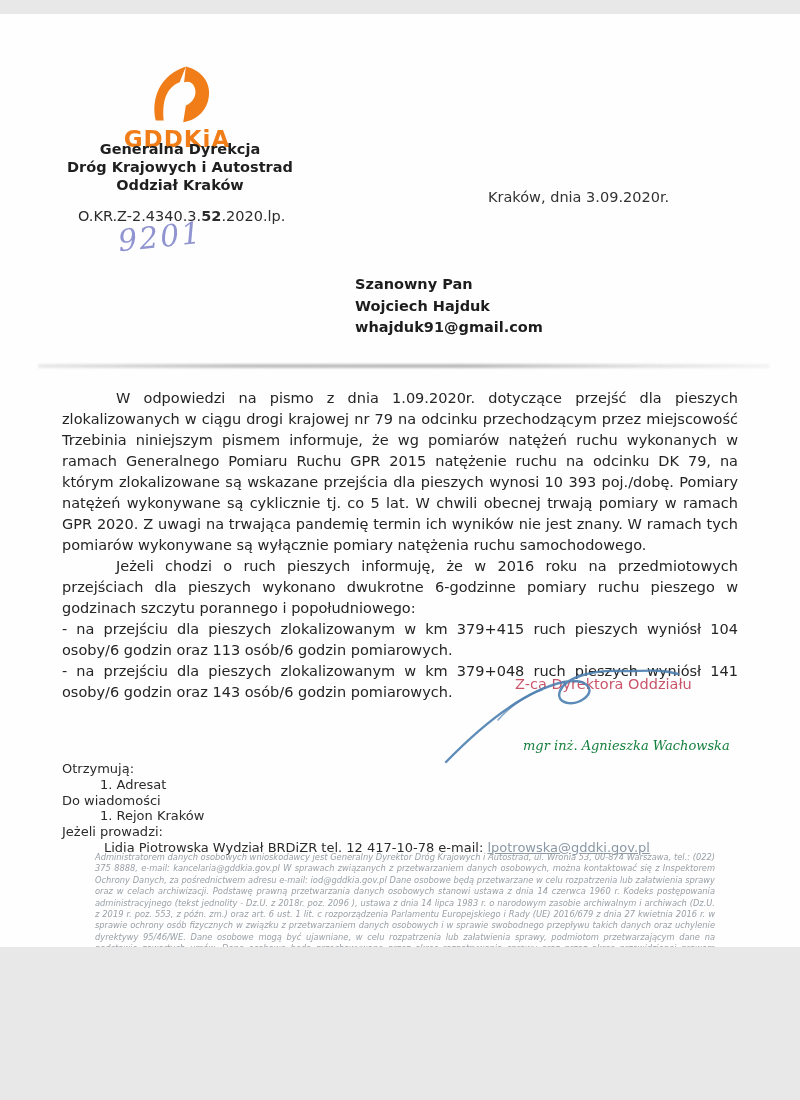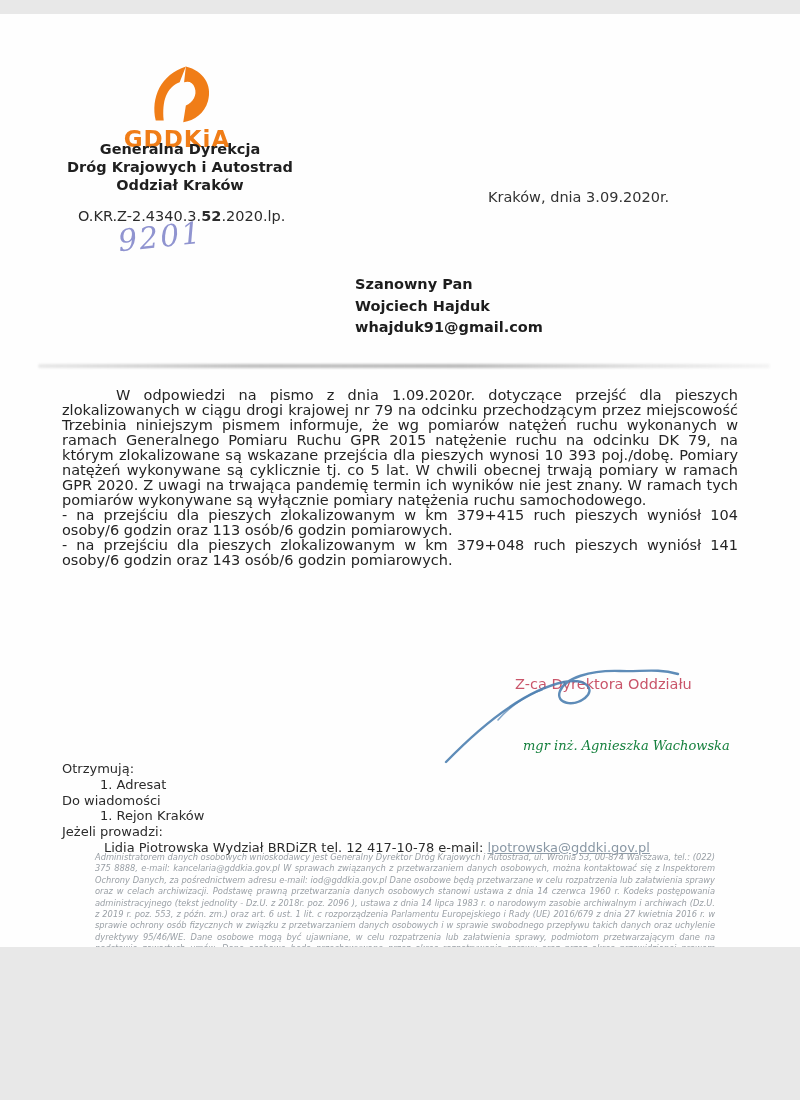--- a/index.html
+++ b/index.html
@@ -20,21 +20,21 @@
   .ref-line b{font-weight:bold;}
   .handwritten{left:118px;top:205px;font-family:"DejaVu Serif",serif;font-style:italic;
     font-size:30px;color:#7d82c8;transform:rotate(-6deg);letter-spacing:2px;opacity:.85;}
   
   .recipient{left:355px;top:260px;font-weight:bold;font-size:14.5px;line-height:21.5px;color:#1d1d1d;}
   
   .smudge{left:38px;top:350px;width:732px;height:4px;border-radius:2px;
     background:linear-gradient(90deg,rgba(140,140,140,.18),rgba(110,110,110,.42) 28%,rgba(120,120,120,.5) 58%,rgba(150,150,150,.28) 82%,rgba(170,170,170,.12));
     filter:blur(1.1px);}
   
-  .body-text{left:62px;top:374px;width:676px;font-size:14.5px;line-height:15px;text-align:justify;color:#252525;}
+  .body-text{left:62px;top:374px;width:676px;font-size:14.5px;line-height:21px;text-align:justify;color:#252525;}
   .body-text p{margin:0;text-indent:54px;}
   .body-text p.bullet{text-indent:0;}
   
   .stamp-title{left:515px;top:662px;font-size:14.5px;color:#c9556a;}
   .stamp-name{left:523px;top:724px;font-family:"DejaVu Serif",serif;font-style:italic;font-size:13px;color:#15803d;}
   .sig-svg{left:438px;top:648px;}
   
   .distribution{left:62px;top:747px;font-size:13px;line-height:15.8px;color:#2b2b2b;}
   .distribution .ind{padding-left:38px;}
   .distribution .ind2{padding-left:42px;}
@@ -78,20 +78,21 @@
   <div class="abs recipient">
     <div>Szanowny Pan</div>
     <div>Wojciech Hajduk</div>
     <div>whajduk91@gmail.com</div>
   </div>
 
   <div class="abs smudge"></div>
 
   <div class="abs body-text">
     <p>W odpowiedzi na pismo z dnia 1.09.2020r. dotyczące przejść dla pieszych zlokalizowanych w ciągu drogi krajowej nr 79 na odcinku przechodzącym przez miejscowość Trzebinia niniejszym pismem informuje, że wg pomiarów natężeń ruchu wykonanych w ramach Generalnego Pomiaru Ruchu GPR 2015 natężenie ruchu na odcinku DK 79, na którym zlokalizowane są wskazane przejścia dla pieszych wynosi 10 393 poj./dobę. Pomiary natężeń wykonywane są cyklicznie tj. co 5 lat. W chwili obecnej trwają pomiary w ramach GPR 2020. Z uwagi na trwająca pandemię termin ich wyników nie jest znany. W ramach tych pomiarów wykonywane są wyłącznie pomiary natężenia ruchu samochodowego.</p>
+    <p>Jeżeli chodzi o ruch pieszych informuję, że w 2016 roku na przedmiotowych przejściach dla pieszych wykonano dwukrotne 6-godzinne pomiary ruchu pieszego w godzinach szczytu porannego i popołudniowego:</p>
     <p class="bullet">- na przejściu dla pieszych zlokalizowanym w km 379+415 ruch pieszych wyniósł 104 osoby/6 godzin oraz 113 osób/6 godzin pomiarowych.</p>
     <p class="bullet">- na przejściu dla pieszych zlokalizowanym w km 379+048 ruch pieszych wyniósł 141 osoby/6 godzin oraz 143 osób/6 godzin pomiarowych.</p>
   </div>
 
   <div class="abs stamp-title">Z-ca Dyrektora Oddziału</div>
   <div class="abs stamp-name">mgr inż. Agnieszka Wachowska</div>
   <svg class="abs sig-svg" width="260" height="105" viewBox="0 0 260 105">
     <path d="M8 100 C45 62 88 28 126 20 C148 16 158 27 147 36 C136 45 117 42 122 29 C127 16 152 8 182 9 C203 10 218 6 240 12" fill="none" stroke="#4d7fb0" stroke-width="2.4" stroke-linecap="round" opacity="0.9"></path>
     <path d="M60 58 C72 44 90 32 104 28" fill="none" stroke="#4d7fb0" stroke-width="1.6" stroke-linecap="round" opacity="0.7"></path>
   </svg>

